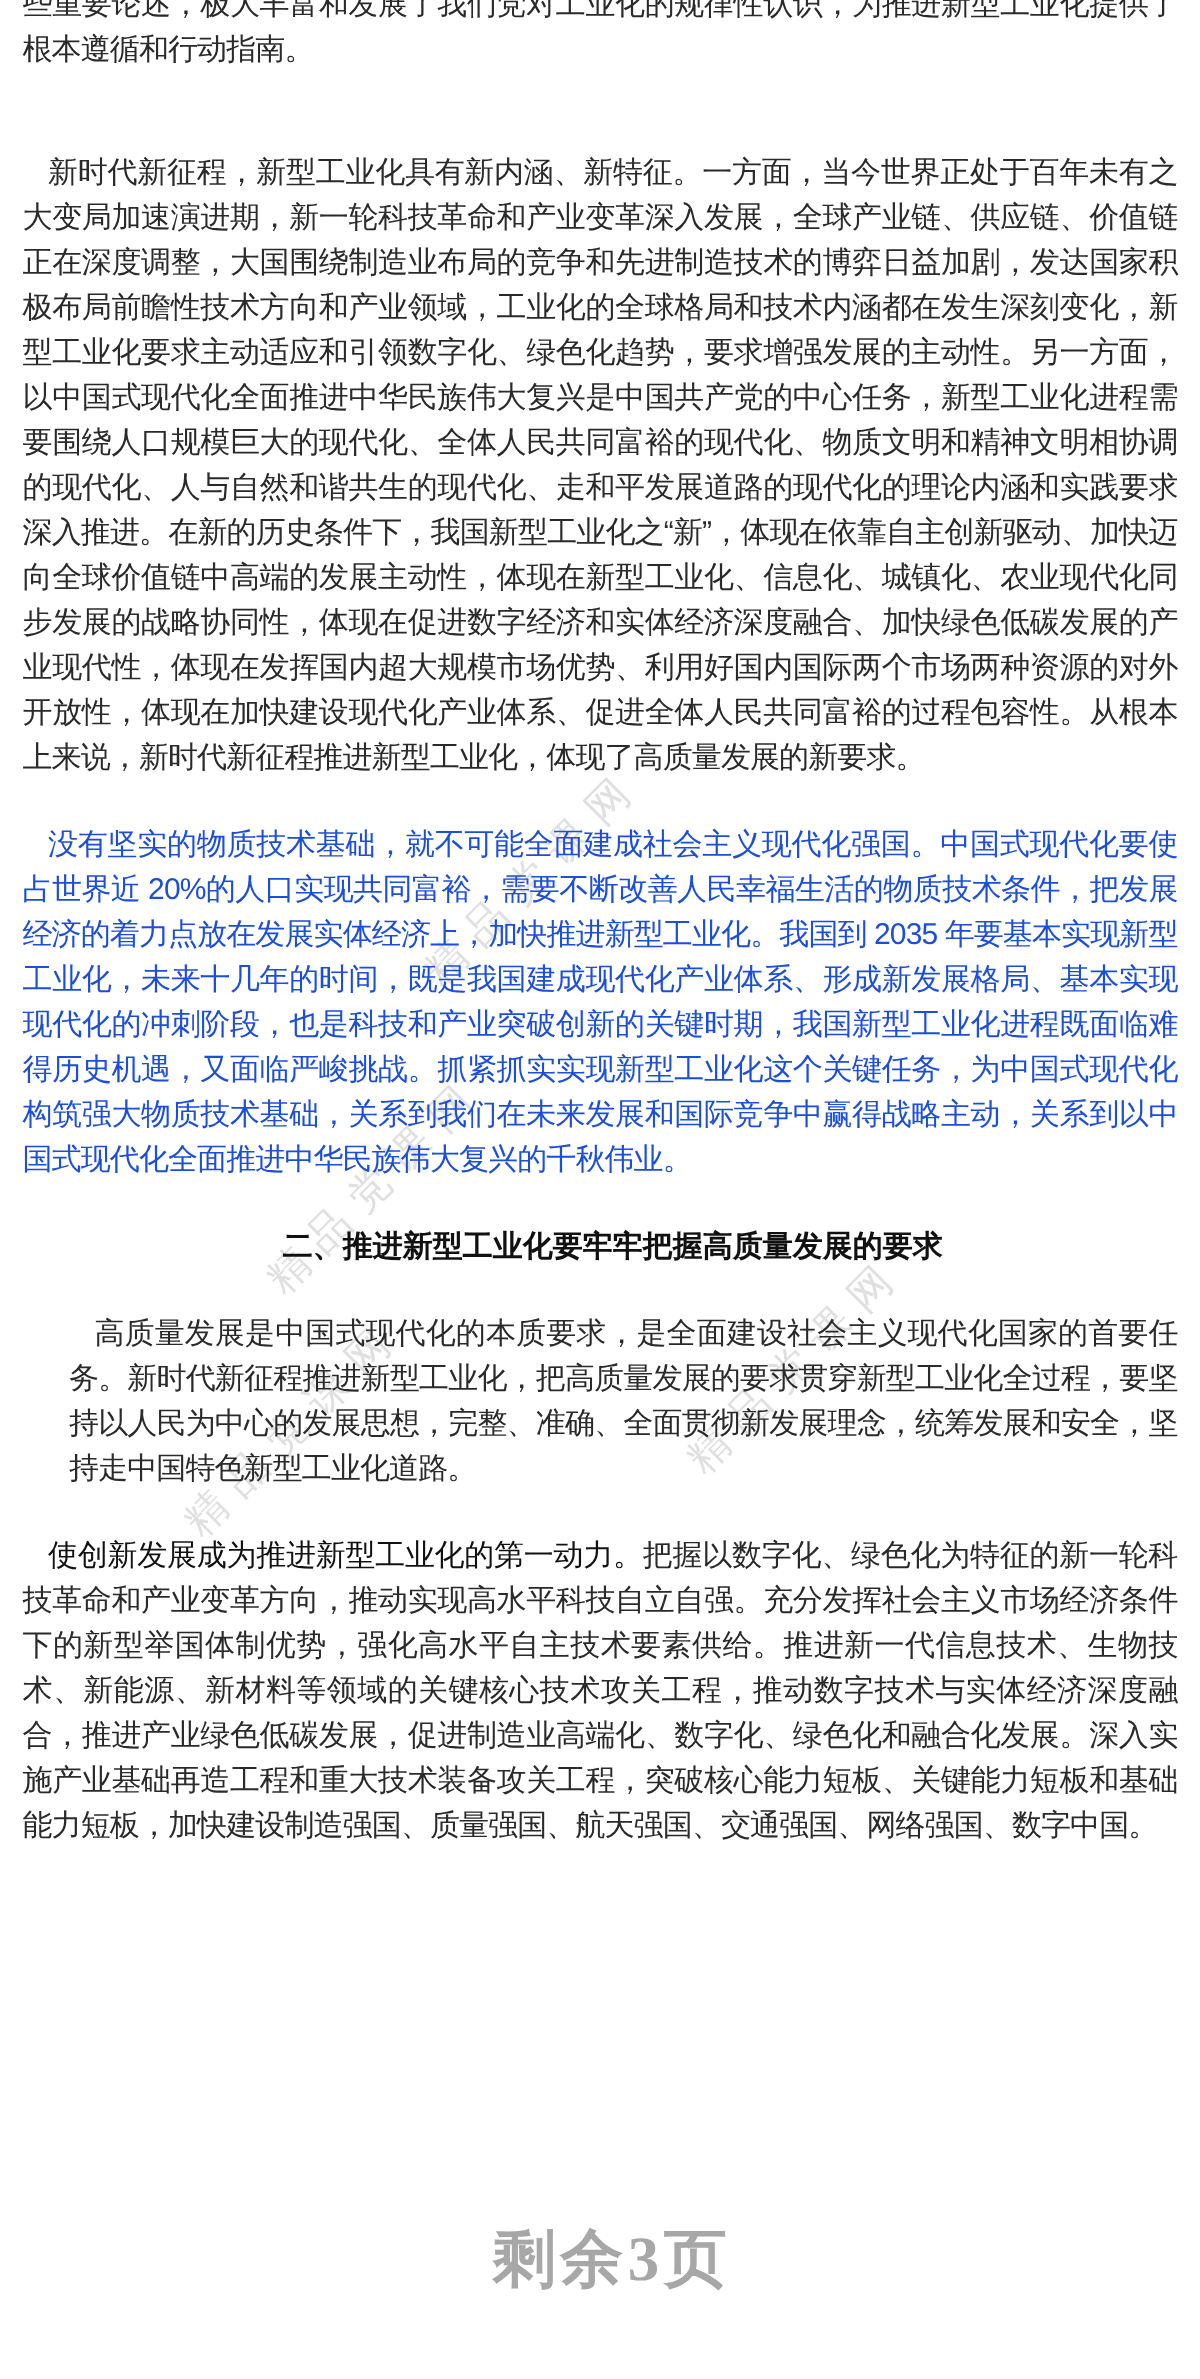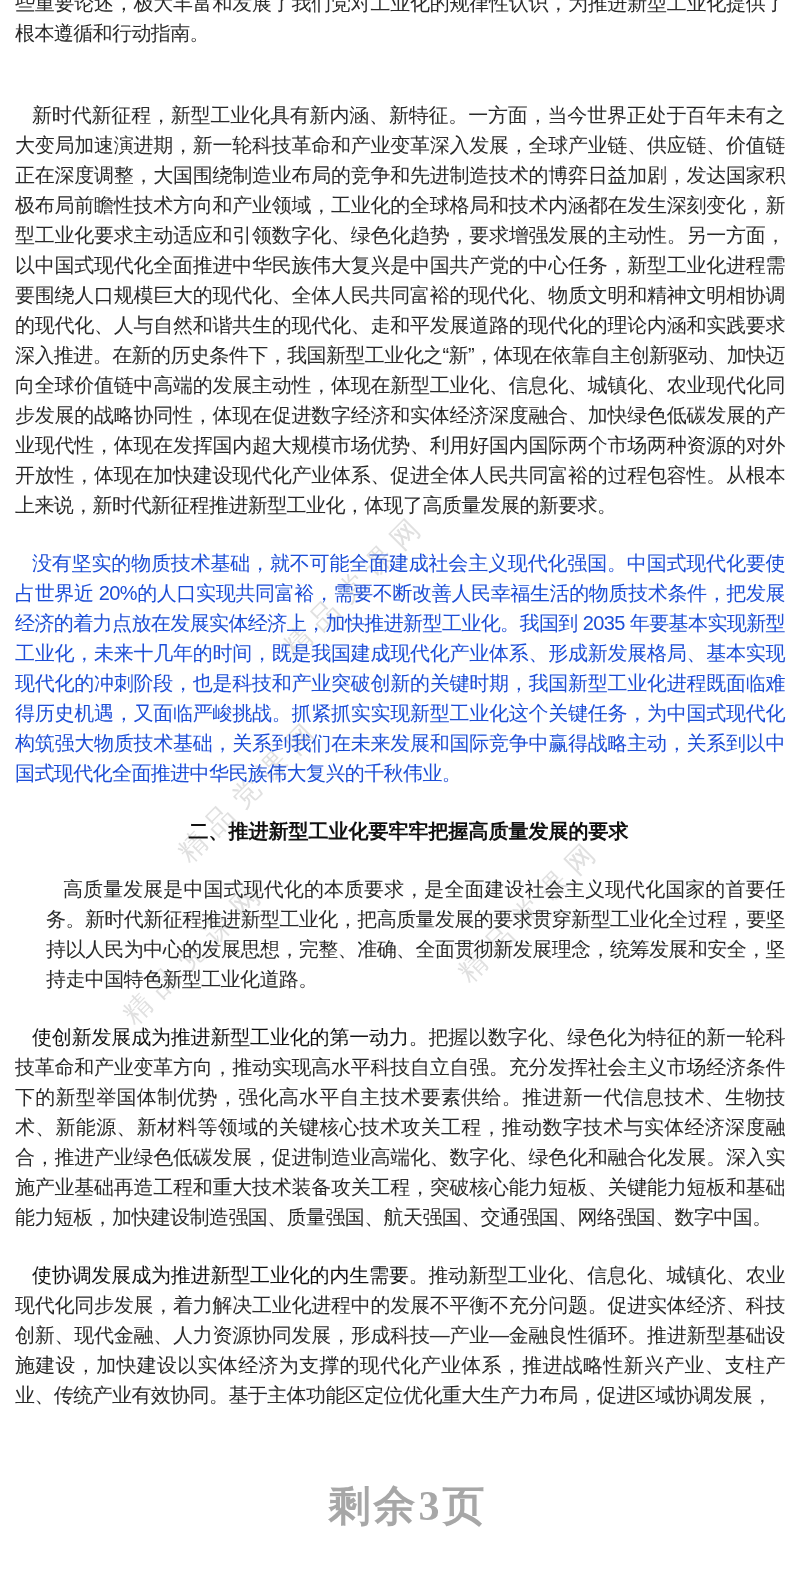--- a/index.html
+++ b/index.html
@@ -72,20 +72,19 @@
       <span class="wm" style="left: 250px; top: 790px; color: rgb(194, 194, 194);">精品党课网</span>
     </div>
 
   <main class="doc" id="doc-body">
       <p class="para gap-large" style="color: rgb(42, 42, 42);"><span>些重要论述，极大丰富和发展了我们党对工业化的规律性认识，为推进新型工业化提供了根本遵循和行动指南。</span></p>
       <p class="para indent" style="color: rgb(42, 42, 42);"><span>新时代新征程，新型工业化具有新内涵、新特征。一方面，当今世界正处于百年未有之大变局加速演进期，新一轮科技革命和产业变革深入发展，全球产业链、供应链、价值链正在深度调整，大国围绕制造业布局的竞争和先进制造技术的博弈日益加剧，发达国家积极布局前瞻性技术方向和产业领域，工业化的全球格局和技术内涵都在发生深刻变化，新型工业化要求主动适应和引领数字化、绿色化趋势，要求增强发展的主动性。另一方面，以中国式现代化全面推进中华民族伟大复兴是中国共产党的中心任务，新型工业化进程需要围绕人口规模巨大的现代化、全体人民共同富裕的现代化、物质文明和精神文明相协调的现代化、人与自然和谐共生的现代化、走和平发展道路的现代化的理论内涵和实践要求深入推进。在新的历史条件下，我国新型工业化之“新”，体现在依靠自主创新驱动、加快迈向全球价值链中高端的发展主动性，体现在新型工业化、信息化、城镇化、农业现代化同步发展的战略协同性，体现在促进数字经济和实体经济深度融合、加快绿色低碳发展的产业现代性，体现在发挥国内超大规模市场优势、利用好国内国际两个市场两种资源的对外开放性，体现在加快建设现代化产业体系、促进全体人民共同富裕的过程包容性。从根本上来说，新时代新征程推进新型工业化，体现了高质量发展的新要求。</span></p>
       <p class="para indent" style="color: #1d4ed8;"><span>没有坚实的物质技术基础，就不可能全面建成社会主义现代化强国。中国式现代化要使占世界近 20%的人口实现共同富裕，需要不断改善人民幸福生活的物质技术条件，把发展经济的着力点放在发展实体经济上，加快推进新型工业化。我国到 2035 年要基本实现新型工业化，未来十几年的时间，既是我国建成现代化产业体系、形成新发展格局、基本实现现代化的冲刺阶段，也是科技和产业突破创新的关键时期，我国新型工业化进程既面临难得历史机遇，又面临严峻挑战。抓紧抓实实现新型工业化这个关键任务，为中国式现代化构筑强大物质技术基础，关系到我们在未来发展和国际竞争中赢得战略主动，关系到以中国式现代化全面推进中华民族伟大复兴的千秋伟业。</span></p>
       <p class="heading" style="color: rgb(17, 17, 17);">二、推进新型工业化要牢牢把握高质量发展的要求</p>
       <p class="para indent" style="color: rgb(42, 42, 42); margin-left: 31px;"><span>高质量发展是中国式现代化的本质要求，是全面建设社会主义现代化国家的首要任务。新时代新征程推进新型工业化，把高质量发展的要求贯穿新型工业化全过程，要坚持以人民为中心的发展思想，完整、准确、全面贯彻新发展理念，统筹发展和安全，坚持走中国特色新型工业化道路。</span></p>
       <p class="para indent" style="color: rgb(42, 42, 42);"><span class="lead-bold" style="color: rgb(17, 17, 17);">使创新发展成为推进新型工业化的第一动力。</span><span>把握以数字化、绿色化为特征的新一轮科技革命和产业变革方向，推动实现高水平科技自立自强。充分发挥社会主义市场经济条件下的新型举国体制优势，强化高水平自主技术要素供给。推进新一代信息技术、生物技术、新能源、新材料等领域的关键核心技术攻关工程，推动数字技术与实体经济深度融合，推进产业绿色低碳发展，促进制造业高端化、数字化、绿色化和融合化发展。深入实施产业基础再造工程和重大技术装备攻关工程，突破核心能力短板、关键能力短板和基础能力短板，加快建设制造强国、质量强国、航天强国、交通强国、网络强国、数字中国。</span></p>
-      <p class="para indent" style="color: rgb(42, 42, 42);"><span class="lead-bold" style="color: rgb(17, 17, 17);">使协调发展成为推进新型工业化的内生需要。</span><span>推动新型工业化、信息化、城镇化、农业现代化同步发展，着力解决工业化进程中的发展不平衡不充分问题。促进实体经济、科技创新、现代金融、人力资源协同发展，形成科技—产业—金融良性循环。推进新型基础设施建设，加快建设以实体经济为支撑的现代化产业体系，推进战略性新兴产业、支柱产业、传统产业有效协同。基于主体功能区定位优化重大生产力布局，促进区域协调发展，</span></p>
     </main>
 
   <div class="footer" style="color: rgb(167, 167, 167);">
     <span>剩余3页</span>
   </div>
 
 </div>
 
 </body></html>

